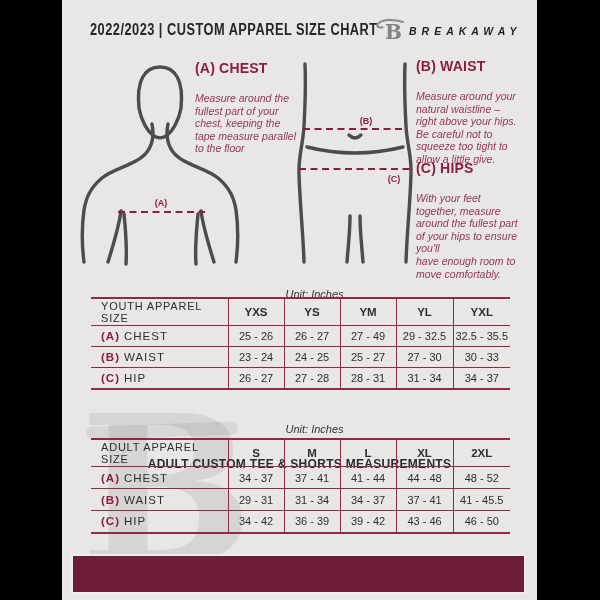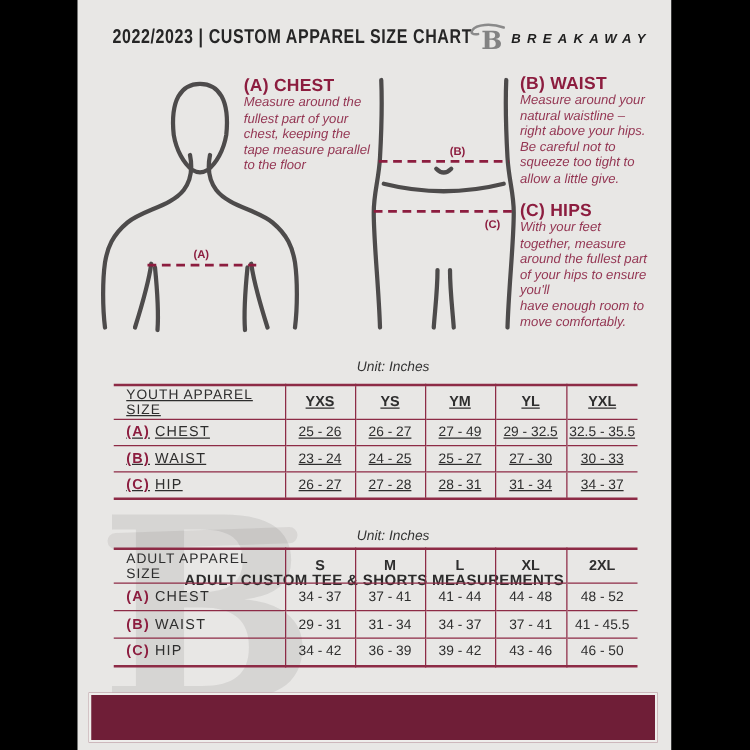--- a/index.html
+++ b/index.html
@@ -14,21 +14,21 @@
   .brand{position:absolute;left:347px;top:25px;font-size:10.5px;font-weight:bold;
          letter-spacing:5px;color:#1f1f1f;white-space:nowrap;font-style:italic;}
 
   
   .fig{position:absolute;}
   .fig path{fill:none;stroke:#4d4b4b;stroke-width:3.4;stroke-linecap:round;}
   .fig path.dash{stroke:#8c1d3f;stroke-width:2.2;stroke-dasharray:7 4.5;stroke-linecap:butt;}
   .fig text{font-family:"Liberation Sans",sans-serif;font-size:9px;font-weight:bold;fill:#8c1d3f;}
   .guide-block{position:absolute;z-index:2;}
   .guide-heading{font-size:14px;font-weight:bold;color:#8c1d3f;letter-spacing:0.2px;}
-  .guide-body{margin-top:0;font-size:10.5px;font-style:italic;color:#943653;
+  .guide-body{margin-top:16px;font-size:10.5px;font-style:italic;color:#943653;
               line-height:12.6px;white-space:pre-line;}
 
   
   .watermark{position:absolute;left:18px;top:388px;font-family:"DejaVu Serif",serif;
              font-size:205px;line-height:1;font-weight:bold;color:rgba(96,94,92,0.13);z-index:0;}
   .watermark-swoosh{position:absolute;left:24px;top:424px;width:152px;height:13px;border-radius:7px;
              background:rgba(96,94,92,0.11);transform:rotate(-2deg);z-index:0;}
 
   
   .sec-title{position:absolute;left:0;width:475px;text-align:center;font-weight:bold;
@@ -114,21 +114,21 @@
       <div class="guide-body">With your feet
 together, measure
 around the fullest part
 of your hips to ensure
 you'll
 have enough room to
 move comfortably.</div>
     </div>
 
     <div class="sec-unit" style="top:288px;">Unit: Inches</div>
-    <table class="sizetable" id="youth-table" style="top:307px;text-decoration:underline;">
+    <table class="sizetable" id="youth-table" style="top:297px;">
       <colgroup>
           <col style="width:137px">
           <col style="width:56px">
           <col style="width:56px">
           <col style="width:56px">
           <col style="width:57px">
           <col style="width:57px">
         </colgroup>
       <tbody>
           <tr class="hdr">

